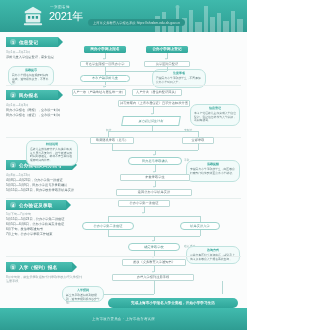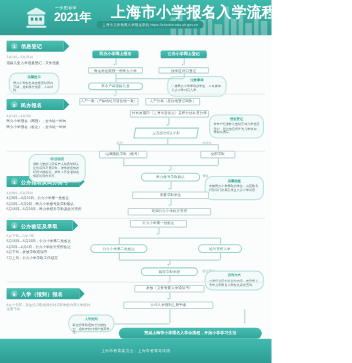--- a/index.html
+++ b/index.html
@@ -18,21 +18,21 @@
     overflow:hidden;
   }
   .skyline{position:absolute;right:0;top:0;width:96px;height:32px;opacity:.30;}
   .logo{position:absolute;left:22px;top:5px;width:22px;height:22px;opacity:.9;}
   .hd-eyebrow{
     position:absolute;left:50px;top:5px;
     font-size:3.6px;letter-spacing:.4px;color:#d8f2ee;white-space:nowrap;
   }
   .hd-year{
     position:absolute;left:49px;top:10px;
-    font-size:11px;font-weight:bold;color:#ffffff;letter-spacing:-.3px;
+    font-size:11px;font-weight:normal;color:#ffffff;letter-spacing:-.3px;
     line-height:12px;white-space:nowrap;
   }
   .hd-title{
     position:absolute;left:101px;top:3px;
     font-size:13.5px;font-weight:bold;color:#ffffff;letter-spacing:.2px;
     line-height:15px;white-space:nowrap;
   }
   .hd-urlpill{
     position:absolute;left:88px;top:19px;height:7px;
     background:#2c9389;border-radius:4px;
@@ -154,21 +154,20 @@
         <rect x="2" y="20" width="20" height="2" rx="1"></rect>
       </g>
       <g fill="#2e9c92">
         <rect x="6.5" y="12" width="2.5" height="3"></rect>
         <rect x="10.8" y="12" width="2.5" height="3"></rect>
         <rect x="15" y="12" width="2.5" height="3"></rect>
       </g>
     </svg>
     <div class="hd-eyebrow">一张图看懂</div>
     <div class="hd-year">2021年</div>
-    <div class="hd-title">上海市小学报名入学流程</div>
     <div class="hd-urlpill">上海市义务教育入学报名系统 https://shrxbm.edu.sh.gov.cn</div>
   </div>
 
   <div class="sec-tab" style="left:6px;top:37px;width:48px;">
     <span class="sec-num">1</span>
     <span class="sec-name">信息登记</span>
   </div>
   <div class="sec-sub" style="left:6px;top:50px;">3月1日—3月21日</div>
   <div class="sec-body" style="left:6px;top:55px;">适龄儿童入学信息登记，采集信息</div>
 

